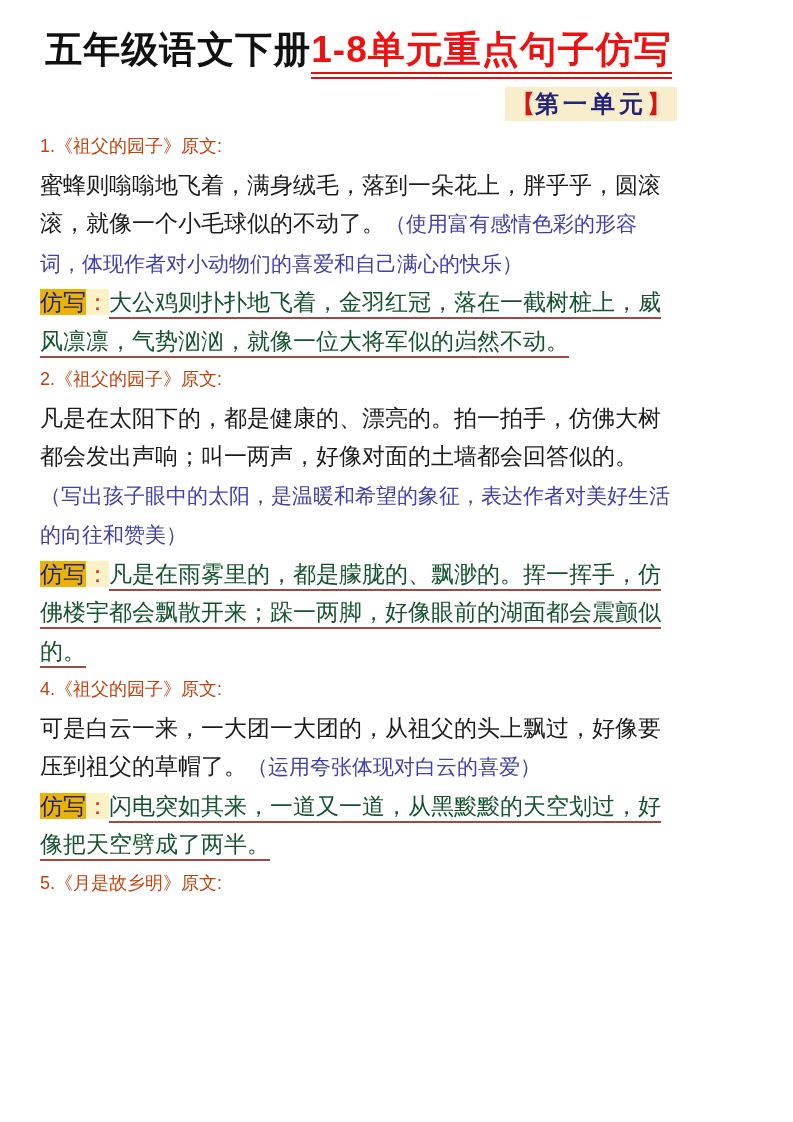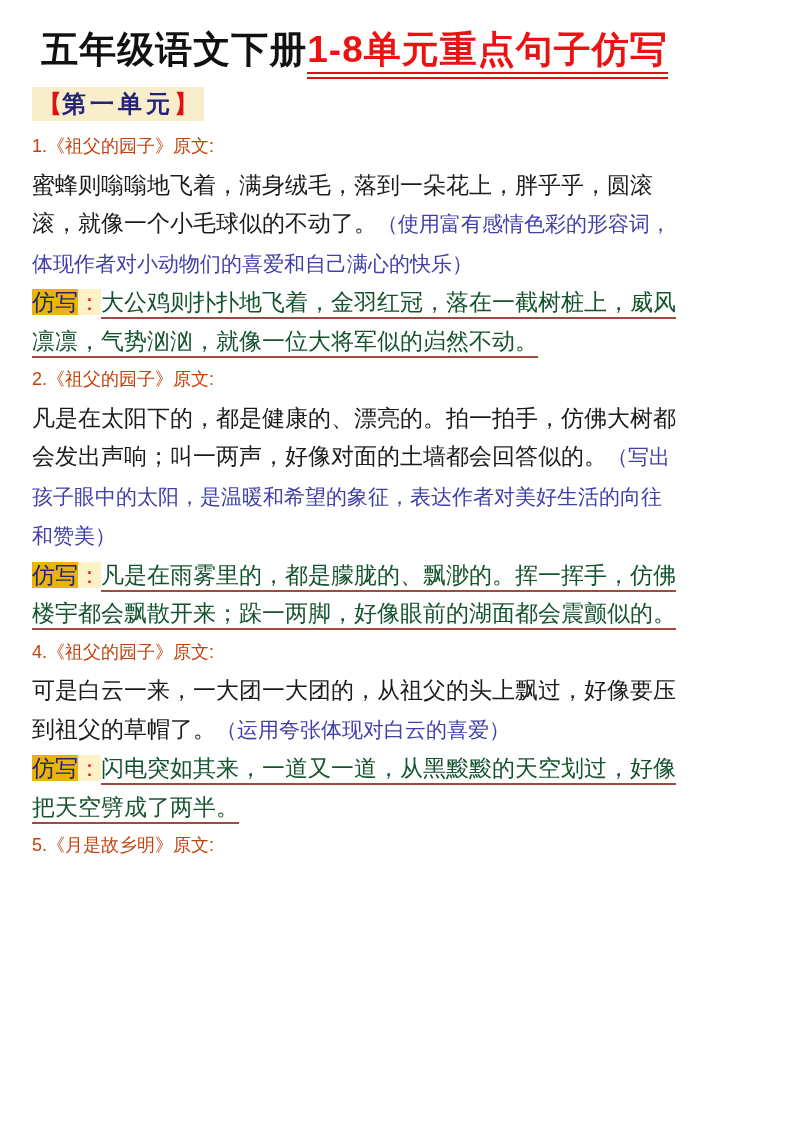--- a/index.html
+++ b/index.html
@@ -4,21 +4,21 @@
 <style>
   * { margin: 0; padding: 0; box-sizing: border-box; }
   html, body {
     width: 793px; height: 1122px;
     background: #ffffff;
     overflow: hidden;
     font-family: "Liberation Sans", "DejaVu Sans", sans-serif;
   }
   .page {
     width: 707px; height: 1122px;
-    padding: 18px 30px 0 32px;
+    padding: 18px 30px 0 40px;
     overflow: hidden;
   }
   
   .title-row {
     text-align: center;
     margin: 6px 0 10px 0;
     line-height: 52px;
     white-space: nowrap;
   }
   .title-black {
@@ -29,21 +29,21 @@
   }
   .title-red {
     color: #ed1212;
     font-size: 37px;
     font-weight: bold;
     letter-spacing: 1px;
     padding-bottom: 2px;
     border-bottom: 7px double #e01010;
   }
   
-  .unit-row { text-align: left; margin: 10px 0 6px 0; font-family: Liberation Serif, serif; }
+  .unit-row { text-align: right; margin: 10px 0 6px 0; font-family: Liberation Serif, serif; }
   .unit-banner {
     display: inline-block;
     background: #f8eecb;
     font-size: 24px;
     font-weight: bold;
     line-height: 32px;
     padding: 1px 6px;
   }
   .unit-bracket { color: #dd1111; }
   .unit-text { color: #23237a; letter-spacing: 4px; }

